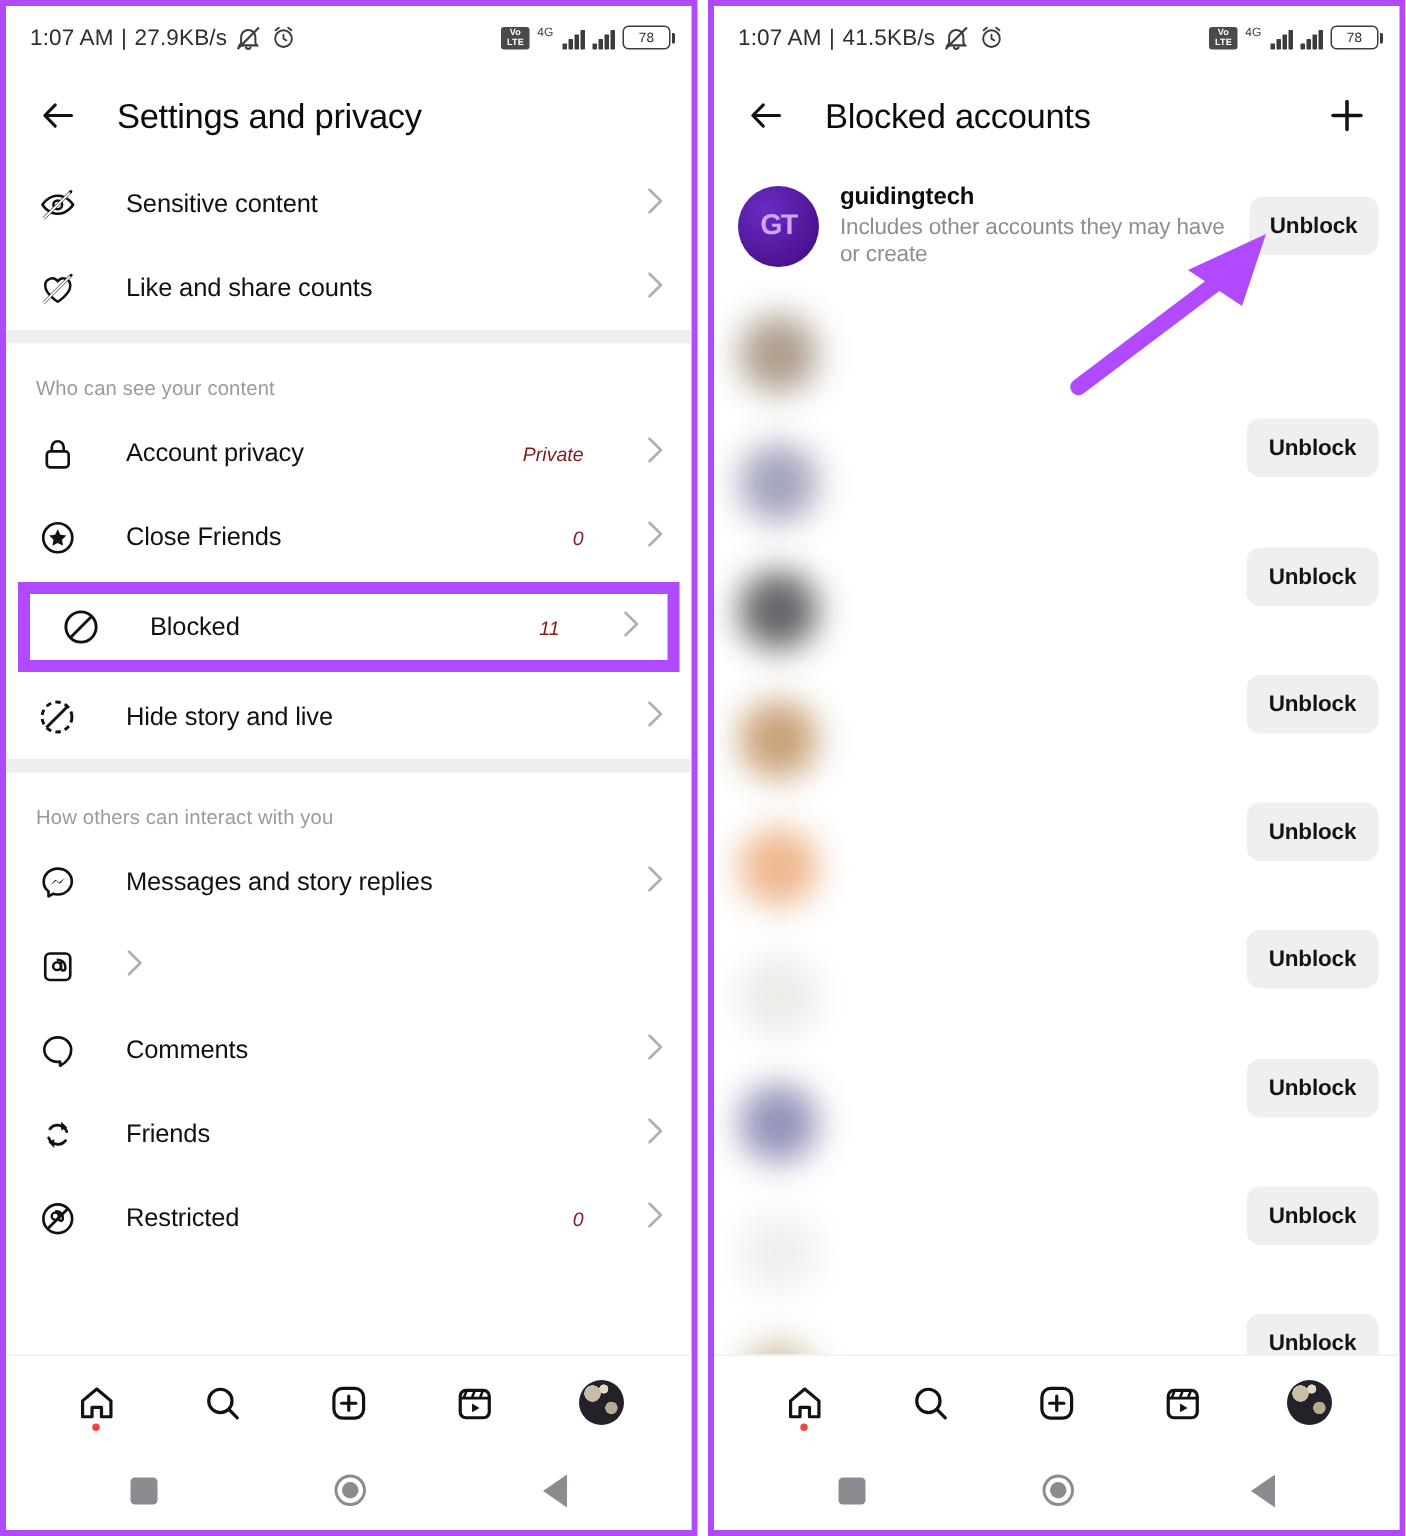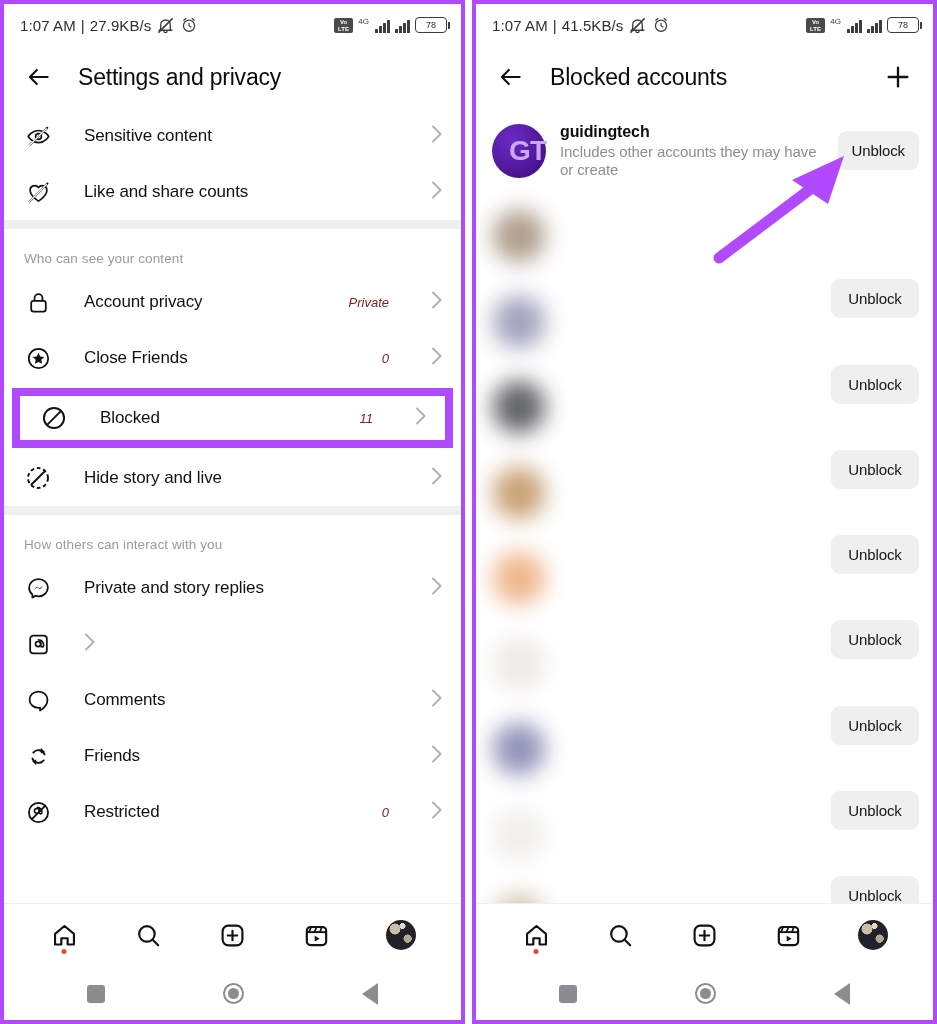--- a/index.html
+++ b/index.html
@@ -187,42 +187,42 @@
     height: 85.5px;
     padding: 0 14px 0 16px;
     gap: 14px;
   }
   .bavatar {
     width: 54px; height: 54px; border-radius: 50%;
     flex: 0 0 auto; position: relative;
   }
   .gt-avatar {
     background: radial-gradient(circle at 35% 30%, #6a2bc4 0%, #4b128f 75%);
-    display: flex; align-items: center; justify-content: flex-end;
-    color: #cba8f5; font-size: 28px; font-weight: bold; letter-spacing: -1px;
+    display: flex; align-items: center; justify-content: center;
+    color: #cba8f5; font-size: 19px; font-weight: bold; letter-spacing: -1px;
   }
   .gt-ghost {
     position: absolute; left: -12px; top: -6px;
     width: 48px; height: 48px; border-radius: 50%;
     background: #f2f2f4; z-index: -1; filter: blur(1px);
   }
   .binfo { flex: 1 1 auto; min-width: 0; }
   .bname {
     font-size: 16px; font-weight: bold; color: #0d0d0d;
     letter-spacing: -.1px; margin-bottom: 2px;
   }
   .bsub { font-size: 15px; color: #8e8e8e; line-height: 1.18; letter-spacing: -.1px; }
   .unblock-btn {
     flex: 0 0 auto;
     background: #efefef;
     border: none;
     border-radius: 9px;
     padding: 11px 14px;
     font-size: 15px;
-    font-weight: normal;
+    font-weight: bold;
     color: #141414;
     font-family: "Liberation Sans", sans-serif;
     letter-spacing: -.1px;
   }
 
   
   .brow.blurred { filter: blur(11px); opacity: .92; }
   .blur-name { height: 13px; border-radius: 7px; background: #dcdcdf; width: 46%; margin-bottom: 9px; }
   .blur-sub  { height: 11px; border-radius: 7px; background: #e4e4e7; width: 78%; }
   .blur-sub2 { height: 11px; border-radius: 7px; background: #e8e8ea; width: 38%; margin-top: 7px; }
@@ -414,21 +414,21 @@
 
       <div class="section-head">How others can interact with you</div>
 
       <div class="row">
         <span class="glyph">
           <svg width="25" height="25" viewBox="0 0 24 24">
             <path d="M12 3C6.9 3 3 6.8 3 11.4c0 2.5 1.2 4.7 3.1 6.2v3.1l2.9-1.6c.9.3 1.9.4 3 .4 5.1 0 9-3.8 9-8.4S17.1 3 12 3z" fill="none" stroke="#111" stroke-width="1.7" stroke-linejoin="round"></path>
             <path d="M7.2 13.6 10.4 10l2.1 2.2L16.6 9l-3.2 3.6-2.1-2.2z" fill="#111"></path>
           </svg>
         </span>
-        <span class="label">Private and story replies</span>
+        <span class="label">Messages and story replies</span>
         <span class="chev">
           <svg width="12" height="18" viewBox="0 0 12 18">
               <path d="M2 1.5 9.6 9 2 16.5" fill="none" stroke="#b0b0b0" stroke-width="1.8" stroke-linecap="round" stroke-linejoin="round"></path>
             </svg>
         </span>
       </div>
 
       <div class="row">
         <span class="glyph">
           <svg width="25" height="25" viewBox="0 0 24 24">

